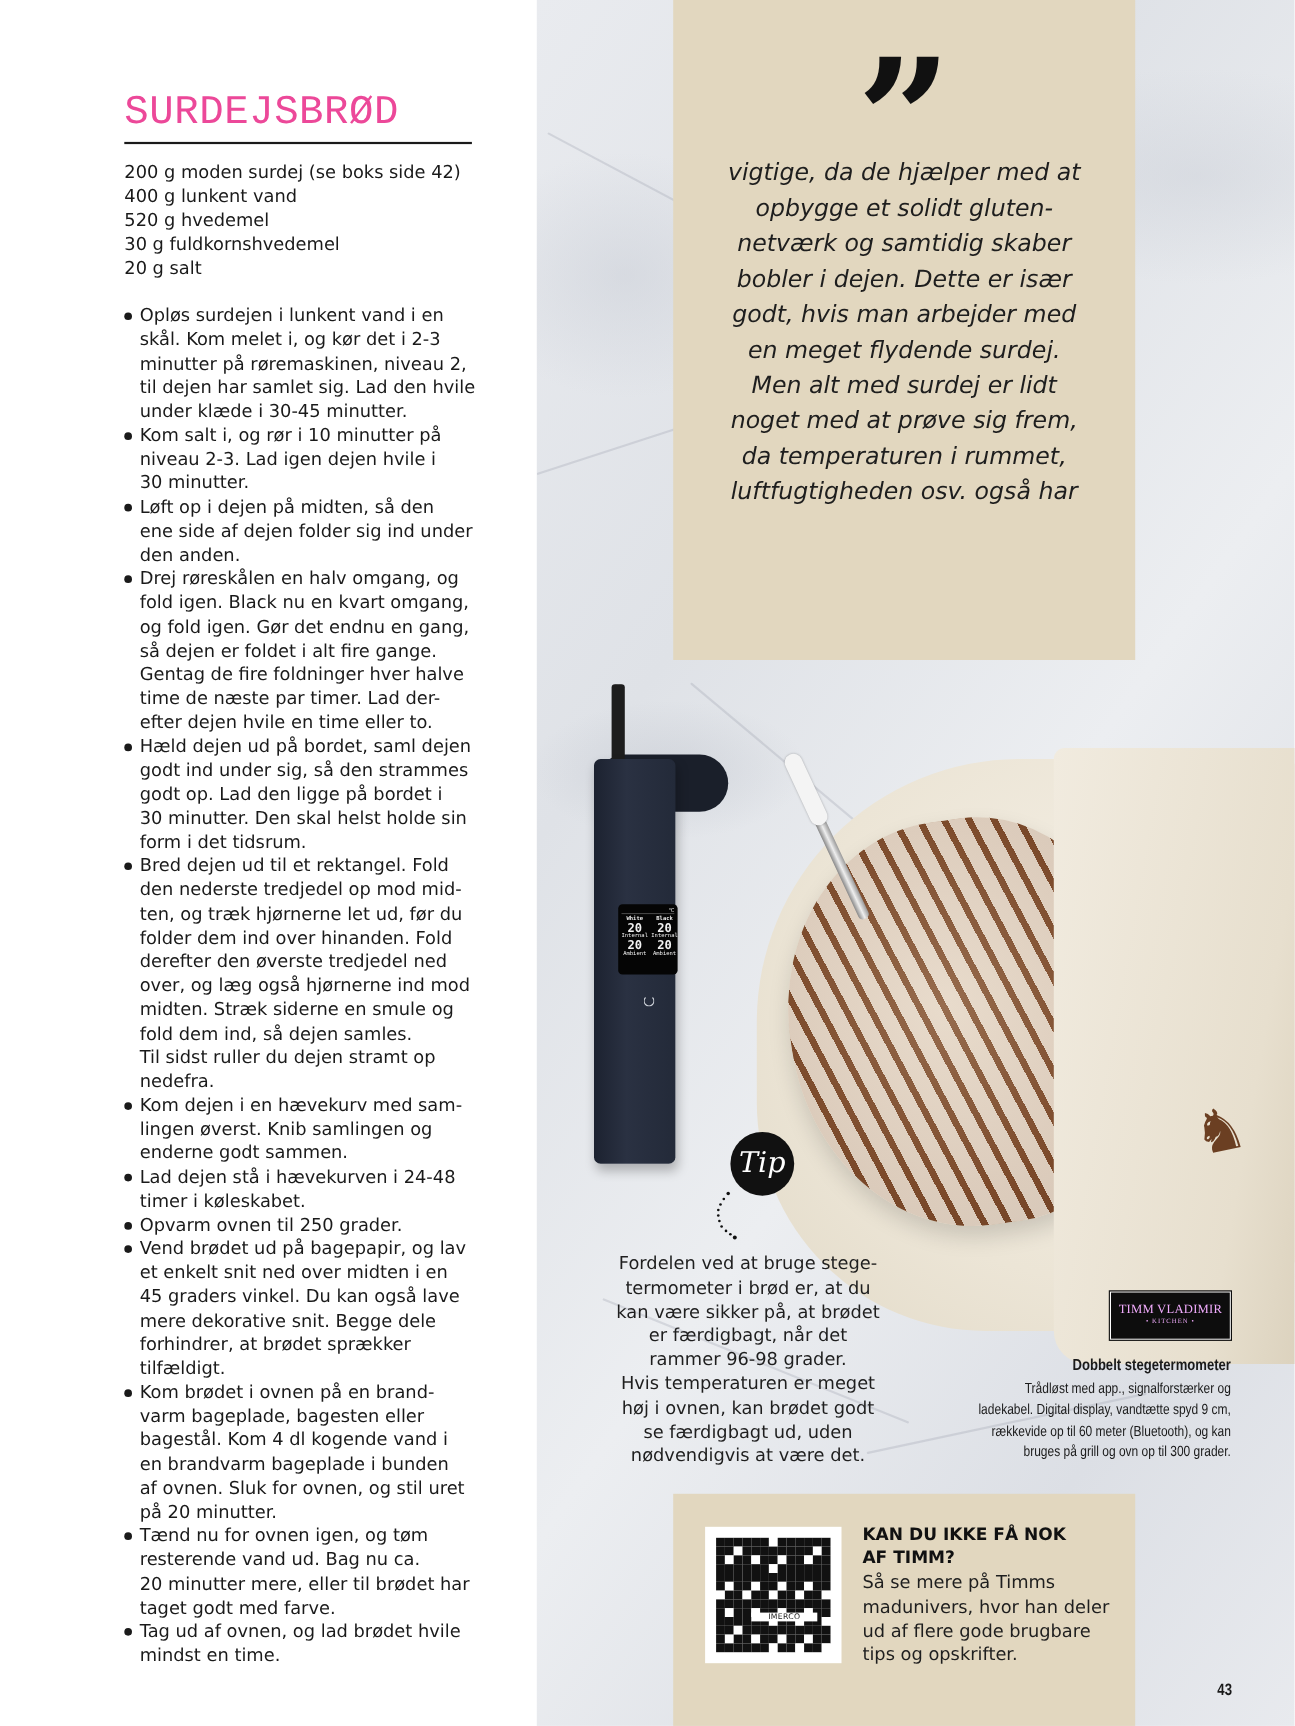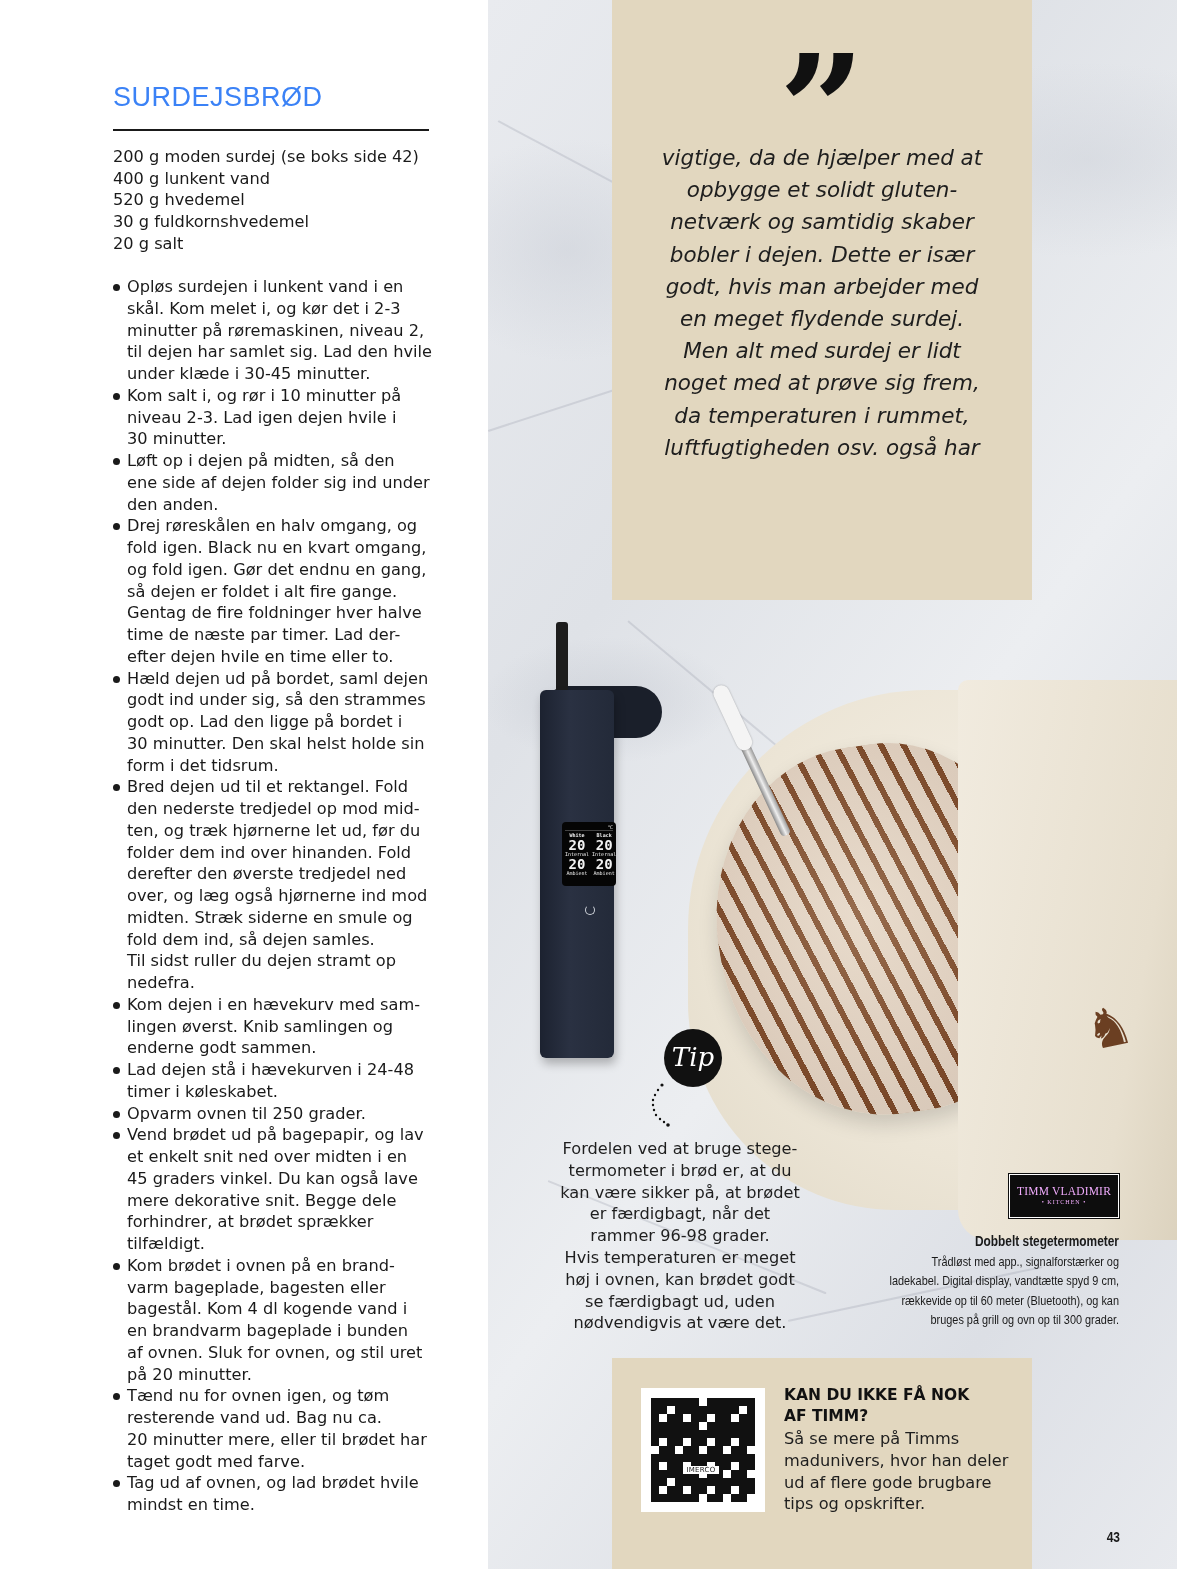--- a/index.html
+++ b/index.html
@@ -3,22 +3,22 @@
 <meta charset="utf-8">
 <style>
   * { box-sizing: border-box; margin: 0; padding: 0; }
   html, body { width: 1177px; height: 1569px; overflow: hidden; background: #ffffff; }
   body { position: relative; font-family: "DejaVu Sans", sans-serif; color: #1a1a1a; }
 
   
   .left-col { position: absolute; left: 0; top: 0; width: 488px; height: 1569px; background: #ffffff; }
   .recipe-title {
     position: absolute; left: 113px; top: 82px;
-    font-family: Liberation Sans, sans-serif; font-weight: 300;
-    font-size: 27px; letter-spacing: 0.5px; color: #3b82f6;
+    font-family: Liberation Mono, monospace; font-weight: 300;
+    font-size: 37px; letter-spacing: 0.5px; color: #ec4899;
   }
   .title-rule { position: absolute; left: 113px; top: 129px; width: 316px; height: 1.5px; background: #1a1a1a; }
   .ingredients { position: absolute; left: 113px; top: 146px; list-style: none; }
   .ingredients li { font-size: 16.2px; line-height: 21.7px; white-space: nowrap; color: #1a1a1a; }
   .steps { position: absolute; left: 113px; top: 276px; width: 340px; list-style: none; }
   .steps li { position: relative; padding-left: 14px; font-size: 16.2px; line-height: 21.75px; color: #1a1a1a; }
   .steps li .bullet {
     position: absolute; left: 0; top: 8px; width: 7px; height: 7px; border-radius: 50%; background: #1a1a1a;
   }
   .steps li .line { display: block; white-space: nowrap; }
@@ -47,21 +47,21 @@
   .probe-b { position: absolute; left: 226px; top: 690px; width: 10px; height: 160px;
     background: linear-gradient(90deg, #888, #eee, #999); transform: rotate(-25deg); transform-origin: top center; border-radius: 4px; }
   .probe-b-handle { position: absolute; left: 222px; top: 686px; width: 16px; height: 70px;
     background: #f4f4f4; transform: rotate(-25deg); transform-origin: top center; border-radius: 8px; box-shadow: 0 0 2px rgba(0,0,0,0.3); }
   .screen { position: absolute; left: 74px; top: 822px; width: 54px; height: 64px; background: #050505;
     border-radius: 4px; padding: 2px 3px; font-family: "DejaVu Sans Mono", monospace; color: #f2f2f2; }
   .screen-top { font-size: 5px; text-align: right; height: 7px; border-bottom: 1px solid #444; }
   .screen-grid { display: grid; grid-template-columns: 1fr 1fr; column-gap: 3px; margin-top: 2px; }
   .screen-cell { text-align: center; line-height: 1; }
   .screen-cell .lbl { font-size: 5px; font-weight: bold; display: block; }
-  .screen-cell .num { font-size: 14px; font-weight: bold; display: block; }
+  .screen-cell .num { font-size: 11px; font-weight: bold; display: block; }
   .power-btn { position: absolute; left: 97px; top: 905px; width: 10px; height: 10px; border: 1.5px solid #cfd3da; border-radius: 50%; border-top-color: transparent; }
 
   
   .cloth { position: absolute; left: 200px; top: 690px; width: 520px; height: 520px;
     background: radial-gradient(ellipse at 60% 40%, #f4efe5 0%, #ece5d6 60%, #e2dac8 100%);
     border-radius: 46% 10% 30% 40%; }
   .bread { position: absolute; left: 230px; top: 745px; width: 320px; height: 370px; border-radius: 48% 44% 42% 50%;
     background:
       repeating-linear-gradient(70deg, rgba(110,60,30,0.55) 0 6px, rgba(240,232,220,0.8) 6px 20px),
       radial-gradient(ellipse at 45% 45%, #c9a88a 0%, #8c5b3a 60%, #5e3a24 100%);
@@ -94,21 +94,21 @@
   .product { position: absolute; right: 58px; top: 1232px; width: 320px; text-align: right;
     font-family: "Liberation Sans", sans-serif; font-size: 13.3px; line-height: 19.5px; color: #1a1a1a; transform: scaleX(0.82); transform-origin: right top; }
   .product .pname { font-weight: bold; font-size: 14.5px; display: block; }
   .product span.line { display: block; white-space: nowrap; }
 
   
   .promo-box { position: absolute; left: 612px; top: 1358px; width: 420px; height: 211px; background: #e2d7bf; }
   .qr { position: absolute; left: 29px; top: 30px; width: 124px; height: 124px; background: #fff; padding: 10px; }
   .qr-grid { width: 104px; height: 104px; display: grid; grid-template-columns: repeat(13, 8px); grid-template-rows: repeat(13, 8px); }
   .qr-grid i { display: block; }
-  .qr-label { position: absolute; left: 42px; top: 78px; width: 36px; background: #fff; font-size: 7px; text-align: center; font-family: "DejaVu Sans", sans-serif; letter-spacing: 0.3px; }
+  .qr-label { position: absolute; left: 42px; top: 78px; width: 60px; background: #fff; font-size: 7px; text-align: center; font-family: "DejaVu Sans", sans-serif; letter-spacing: 0.3px; }
   .promo-title { position: absolute; left: 172px; top: 27px; font-weight: bold; font-size: 15.5px; line-height: 21px; color: #111; }
   .promo-title span, .promo-body span { display: block; white-space: nowrap; }
   .promo-body { position: absolute; left: 172px; top: 70px; font-size: 16.2px; line-height: 21.8px; color: #1e1e1e; }
 
   .page-num { position: absolute; left: 1105px; top: 1528px; font-family: "Liberation Sans", sans-serif; font-weight: bold; font-size: 15px; color: #1a1a1a; transform: scaleX(0.8); }
 </style>
 </head>
 <body>
 
 <div class="left-col">

